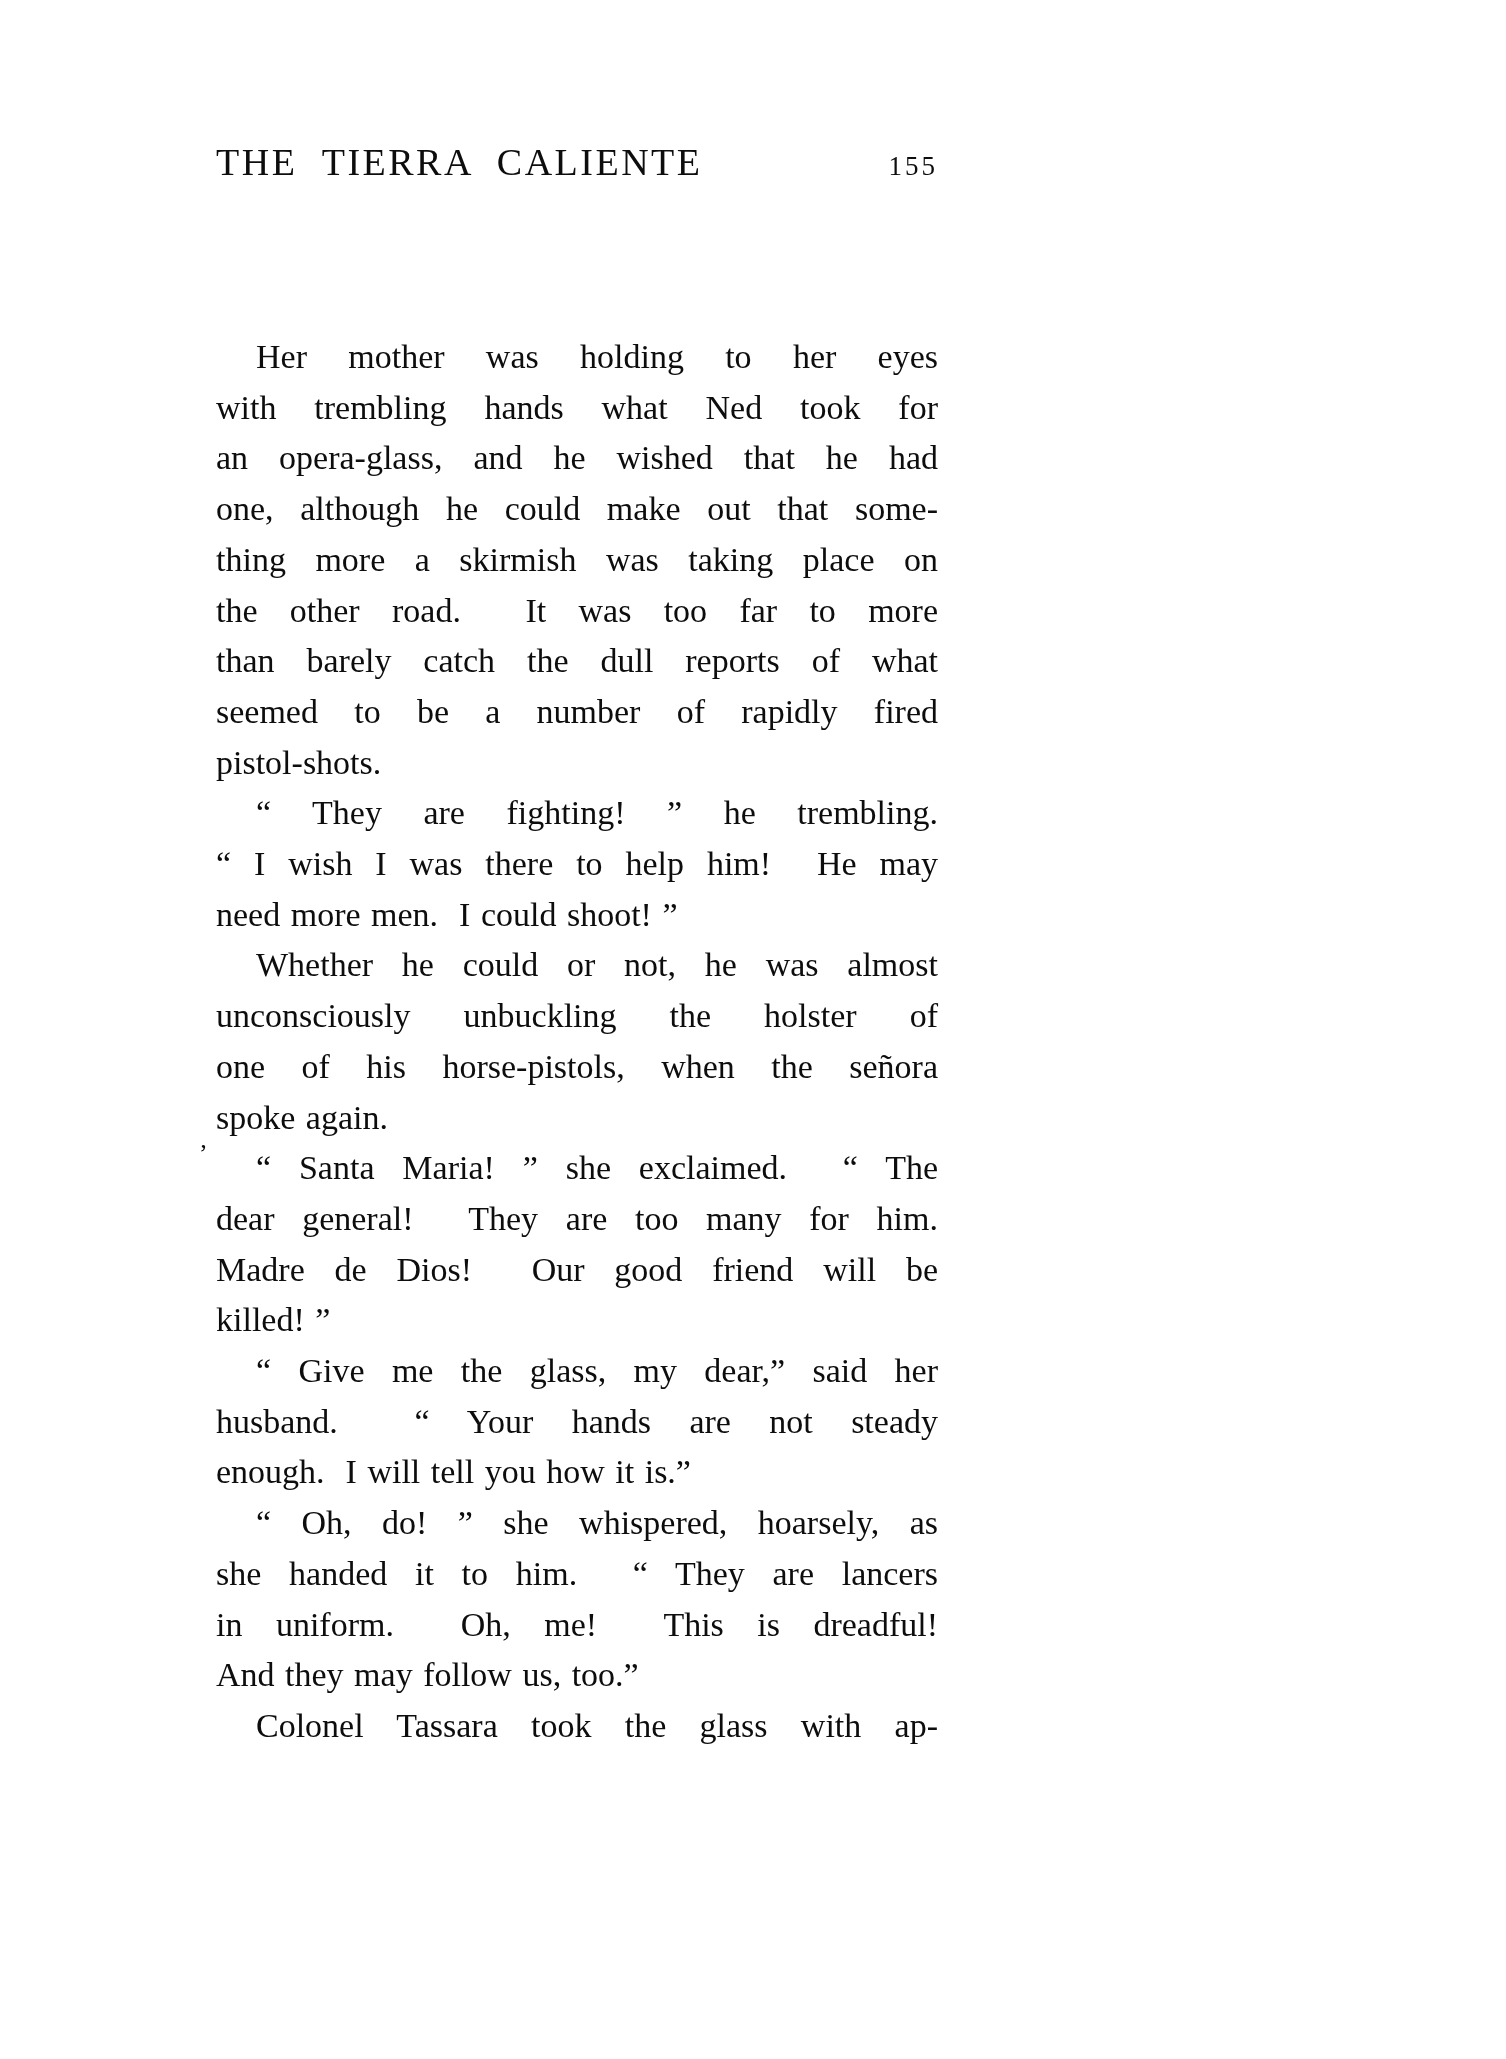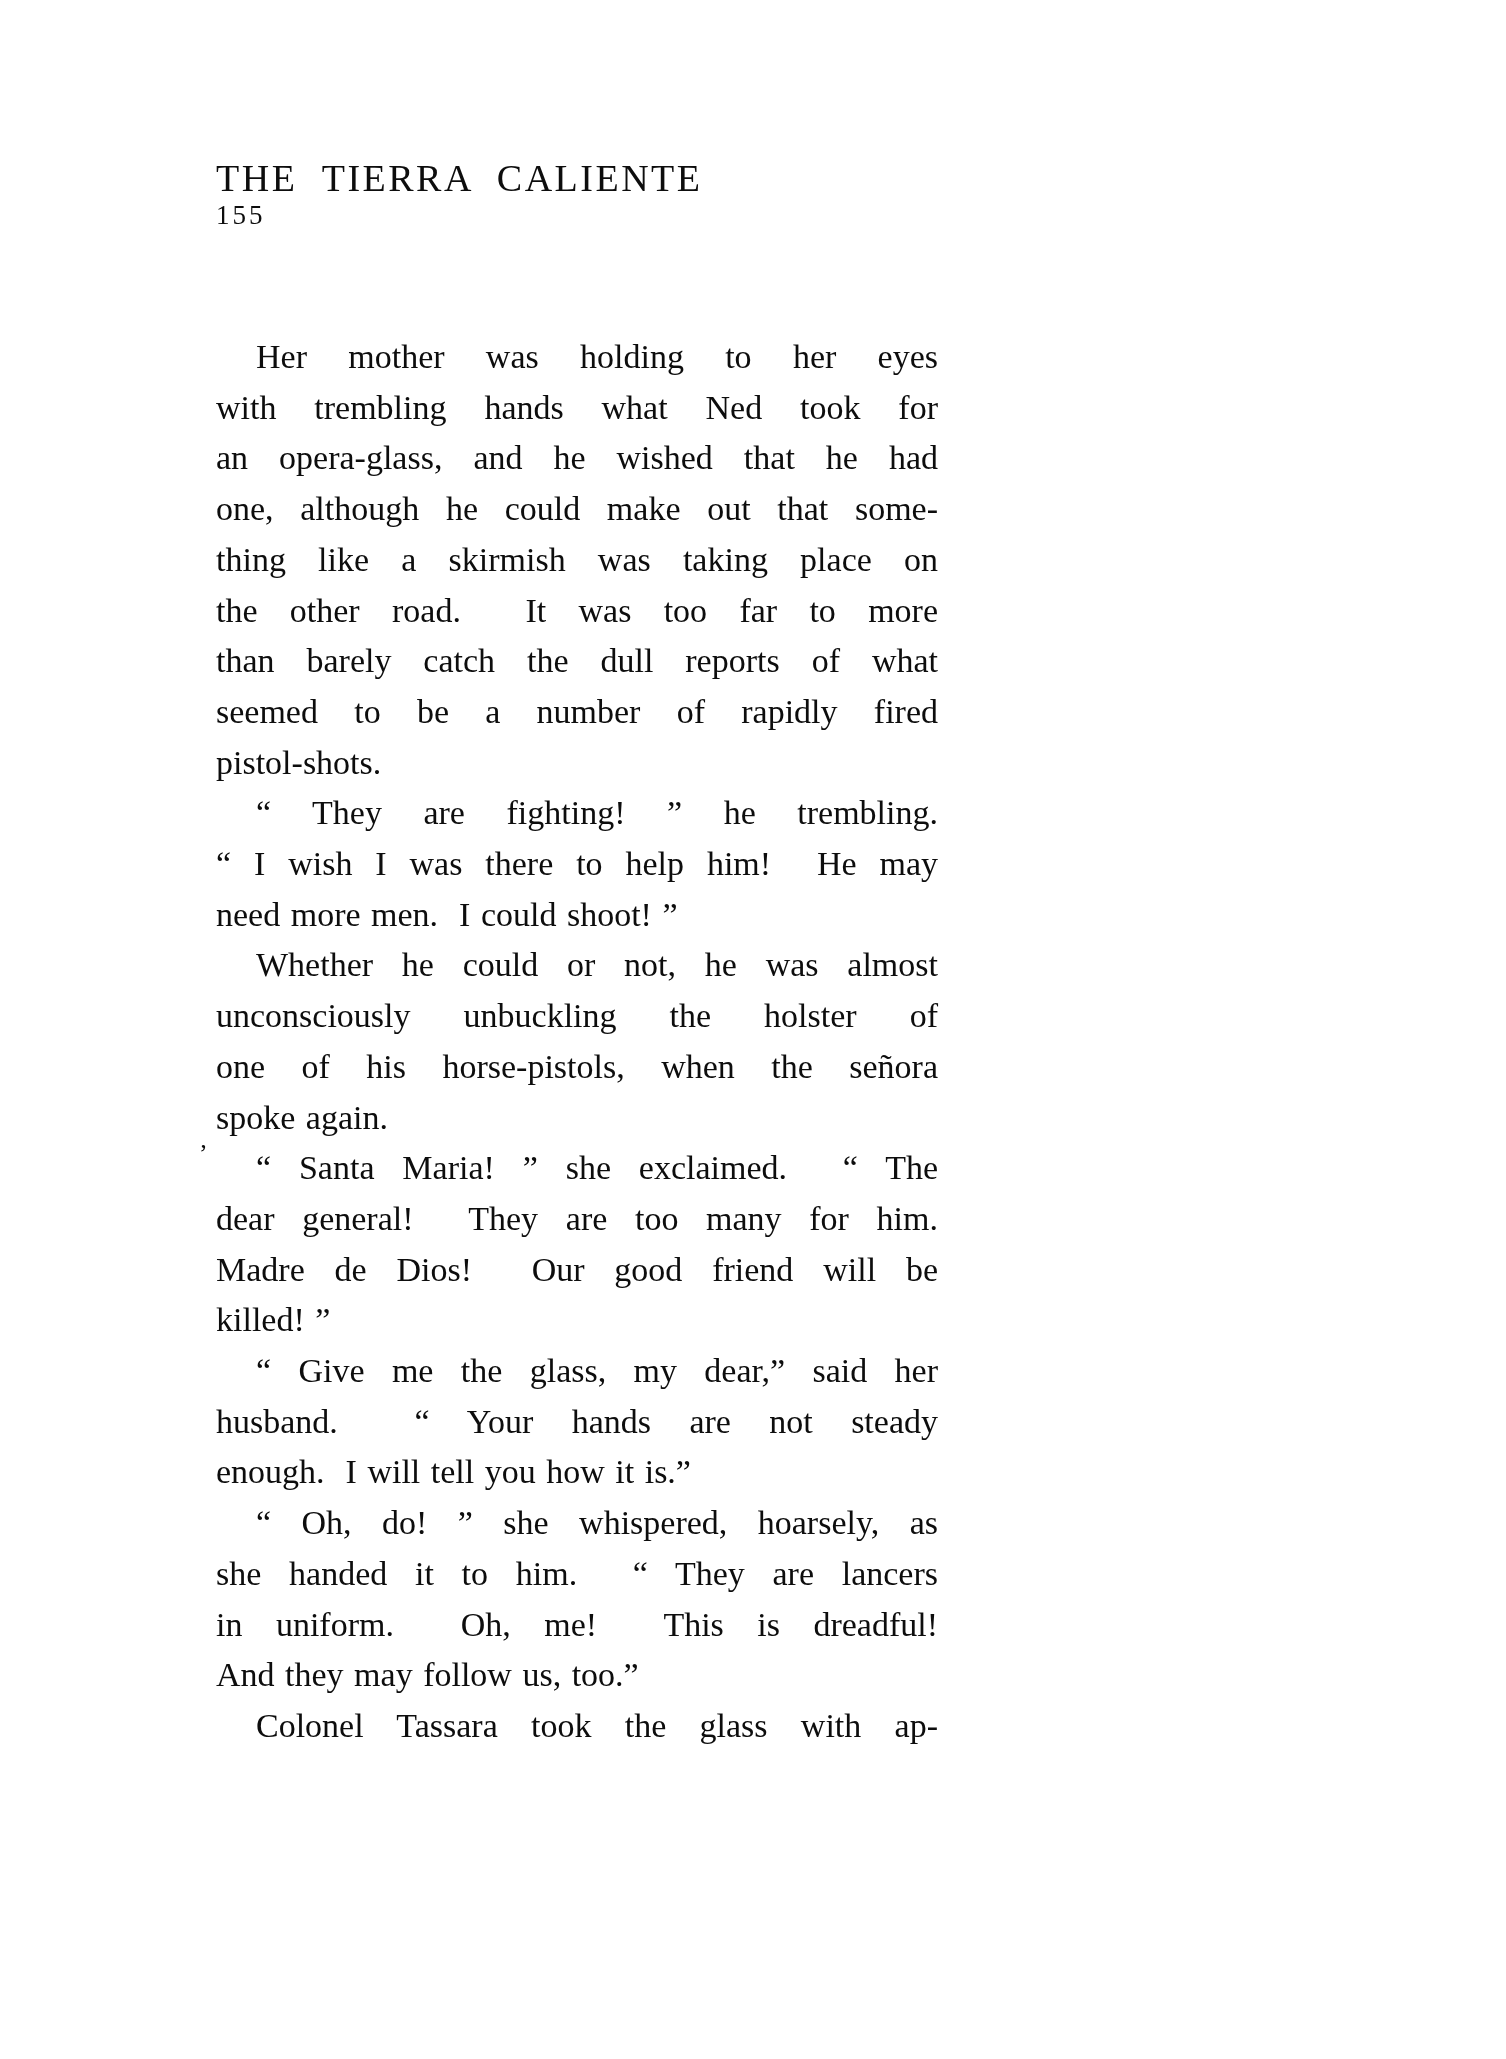--- a/index.html
+++ b/index.html
@@ -12,26 +12,25 @@
     width: 1506px;
     height: 2059px;
     background: #ffffff;
     overflow: hidden;
     font-family: "Liberation Serif", "DejaVu Serif", serif;
     color: #0d0d0d;
   }
   .running-header {
     position: absolute;
     left: 216px;
-    top: 156px;
+    top: 140px;
     width: 722px;
     display: flex;
     justify-content: space-between;
     align-items: baseline;
-    flex-direction: column;
   }
   .running-title {
     font-size: 38px;
     letter-spacing: 2.5px;
     word-spacing: 13px;
     white-space: nowrap;
   }
   .page-number {
     font-size: 27px;
     letter-spacing: 3px;
@@ -74,21 +73,21 @@
   </div>
 
   <span class="margin-mark">’</span>
 
   <div class="text-block">
       <div class="para">
         <div class="line first">Her mother was holding to her eyes</div>
         <div class="line">with trembling hands what Ned took for</div>
         <div class="line">an opera-glass, and he wished that he had</div>
         <div class="line">one, although he could make out that some-</div>
-        <div class="line">thing like a skirmish was taking place on</div>
+        <div class="line">thing more a skirmish was taking place on</div>
         <div class="line">the other road.&nbsp; It was too far to more</div>
         <div class="line">than barely catch the dull reports of what</div>
         <div class="line">seemed to be a number of rapidly fired</div>
         <div class="line last">pistol-shots.</div>
       </div>
       <div class="para">
         <div class="line first">“ They are fighting! ” he trembling.</div>
         <div class="line">“ I wish I was there to help him!&nbsp; He may</div>
         <div class="line last">need more men.&nbsp; I could shoot! ”</div>
       </div>

